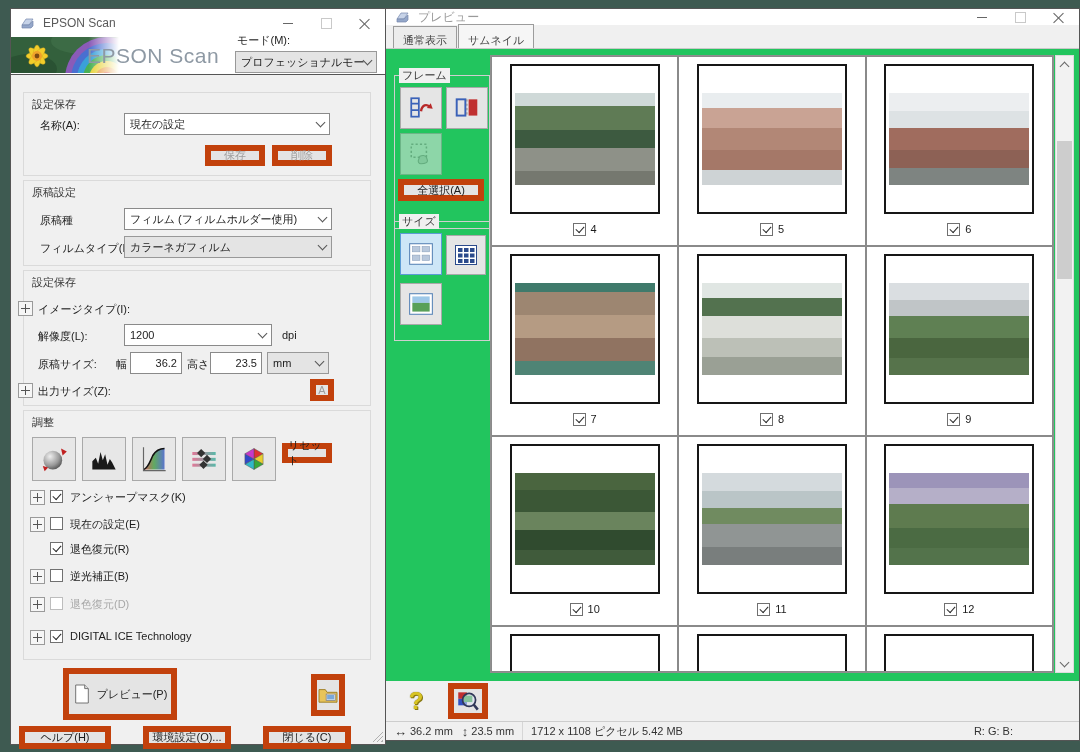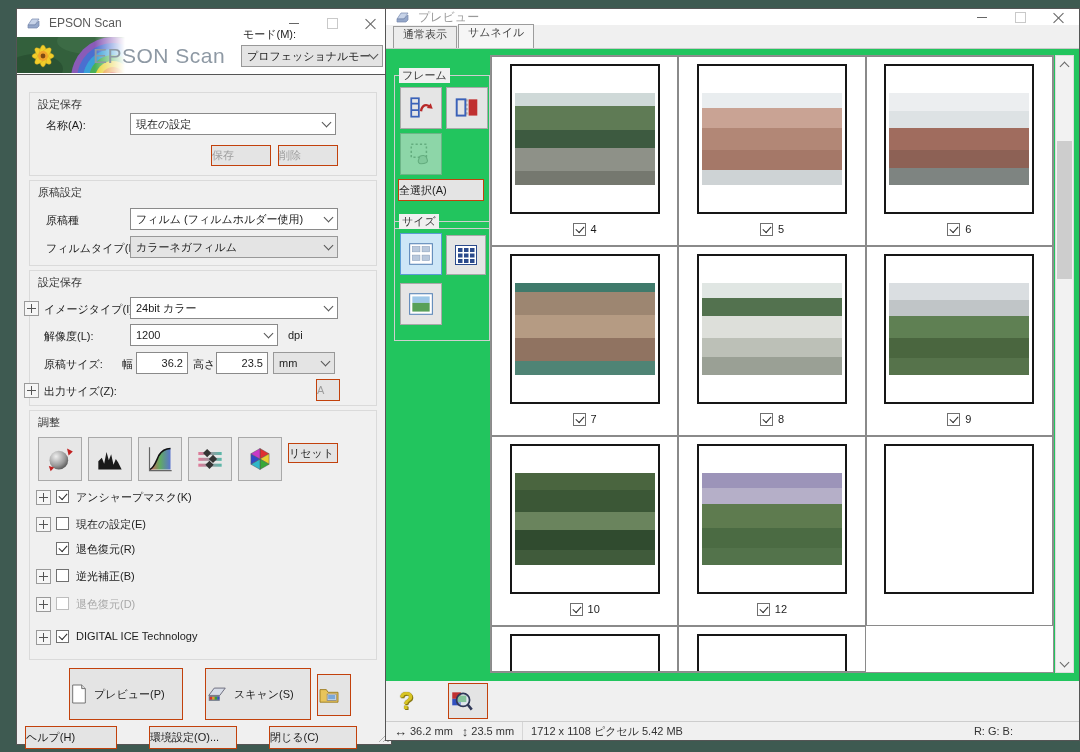--- a/index.html
+++ b/index.html
@@ -19,22 +19,22 @@
   .g-close::before{transform:rotate(45deg)}.g-close::after{transform:rotate(-45deg)}
   
   .combo{display:flex;align-items:center;background:#fff;border:1px solid #8a8a8a;height:22px;
          padding:0 5px;box-sizing:border-box;position:absolute}
   .combo.grey{background:#e4e4e4;border-color:#989898}
   .combo .ctext{white-space:nowrap;overflow:hidden}
   .chev{width:6px;height:6px;border-right:1.4px solid #555;border-bottom:1.4px solid #555;
         transform:rotate(45deg);margin-left:auto;margin-top:-3px;flex:none}
   .tin{position:absolute;background:#fff;border:1px solid #8a8a8a;height:22px;box-sizing:border-box;
        display:flex;align-items:center;justify-content:flex-end;padding:0 4px}
-  .btn{position:absolute;background:#e4e4e4;border:1px solid #c2410c;display:flex;align-items:center;
-       justify-content:flex-start;box-sizing:border-box;gap:6px}
+  .btn{position:absolute;background:#e4e4e4;border:6px solid #c2410c;display:flex;align-items:center;
+       justify-content:center;box-sizing:border-box;gap:6px}
   .btn.dis{color:#9d9d9d}
   .lbl{position:absolute;white-space:nowrap}
   
   .grp{position:absolute;left:12px;right:14px;border:1px solid #dadada;box-sizing:border-box}
   .grp-title{position:absolute;left:8px;top:4px;color:#333}
   
   .plus{position:absolute;width:13px;height:13px;border:1px solid #9a9a9a;background:#f6f6f6}
   .plus::before,.plus::after{content:"";position:absolute;background:#555}
   .plus::before{left:2px;top:6px;width:9px;height:1px}
   .plus::after{left:6px;top:2px;width:1px;height:9px}
@@ -49,21 +49,21 @@
   .adj-row .plus{position:absolute;left:0;top:1px}
   .adj-row .cb{position:absolute;left:20px;top:1px}
   .adj-row .adj-label{position:absolute;left:40px;top:1px}
   .adj-row.disabled .adj-label{color:#a8a8a8}
   
   .tool{position:absolute;width:42px;height:42px;background:#e7e7e7;border:1px solid #a9a9a9;
         display:flex;align-items:center;justify-content:center}
   
   .prev-body{display:flex;flex-direction:column;height:100%}
   .tabs{height:23px;background:#f0f0f0;display:flex;align-items:flex-end;padding-left:7px;gap:1px}
-  .tab{height:21px;padding:0 9px;display:flex;align-items:flex-start;border:1px solid #9c9c9c;
+  .tab{height:21px;padding:0 9px;display:flex;align-items:flex-end;border:1px solid #9c9c9c;
        background:#ececec;border-bottom:none;color:#444}
   .tab.active{background:#f6f6f6;height:23px;position:relative;z-index:2}
   .pcontent{position:relative;flex:1;background:#22c55e;border-top:1px solid #c9c9c9}
   .sgrp{position:absolute;border:1px solid #cfcfcf}
   .sgrp-label{position:absolute;top:-8px;left:4px;background:#f0f0f0;padding:0 3px;color:#333}
   .sbtn{position:absolute;width:42px;height:42px;background:#e5e5e5;border:1px solid #a9a9a9;
         display:flex;align-items:center;justify-content:center;box-sizing:border-box}
   .sbtn.sel{background:#cde6f7;border-color:#5b9bd5}
   .sbtn.dis{opacity:.55}
   .thumb-grid{position:absolute;left:104px;top:6px;width:564px;height:618px;background:#fff;
@@ -92,21 +92,21 @@
   .logo-text{position:absolute;left:76px;top:7px;font-size:21px;color:#8e99a4;letter-spacing:.5px}
   .mode-block{position:absolute;top:-14px;right:8px;width:142px}
   .helpmark{font-size:24px;font-weight:bold;color:#d8c422;text-shadow:0 0 1px #6a5e10, 1px 1px 0 #8a7a14}
   svg{display:block}
 </style>
 </head>
 <body>
 
 <div class="desktop">
 
-  <section class="win" style="left:16px;top:8px;width:376px;height:737px">
+  <section class="win" style="left:10px;top:8px;width:376px;height:737px">
     <div class="titlebar">
       <span>
         <svg width="16" height="13" viewBox="0 0 16 13">
             <path d="M2 8 L6 2 H13 L9 8 Z" fill="#c7d3e8" stroke="#7588ad" stroke-width=".7"></path>
             <path d="M2 8 H9 L13 4 V9 L11 11 H2 Z" fill="#94a7c9" stroke="#7588ad" stroke-width=".7"></path>
           </svg>
       </span>
       <span class="tb-title">EPSON Scan</span>
       <span class="win-controls">
         <span class="wc">
@@ -146,21 +146,21 @@
             <circle cx="26" cy="19" r="2.4" fill="#7e4a12"></circle>
           <linearGradient id="bfade" x1="0" x2="1" y1="0" y2="0">
             <stop offset="0.72" stop-color="#fff" stop-opacity="0"></stop>
               <stop offset="1" stop-color="#fff"></stop>
           </linearGradient>
           <rect width="108" height="36" fill="url(#bfade)"></rect>
         </svg>
       </span>
       <span class="logo-text">EPSON Scan</span>
       <div class="mode-block">
-        <div style="margin:4px 0 3px 2px">モード(M):</div>
+        <div style="margin:10px 0 3px 2px">モード(M):</div>
         <div class="combo grey" style="position:relative;width:142px">
           <span class="ctext">プロフェッショナルモード</span>
             <span class="chev"></span>
         </div>
       </div>
     </div>
 
     <div style="position:absolute;left:0;right:0;top:65px;bottom:0">
 
       <div class="grp" style="top:18px;height:84px">
@@ -189,24 +189,20 @@
         <div class="combo grey" style="left:100px;top:55px;width:208px">
           <span class="ctext">カラーネガフィルム</span>
             <span class="chev"></span>
         </div>
       </div>
 
       <div class="grp" style="top:196px;height:136px">
         <span class="grp-title">設定保存</span>
         <span class="plus" style="left:-6px;top:30px"></span>
         <span class="lbl" style="left:14px;top:31px">イメージタイプ(I):</span>
-        <div class="combo" style="left:100px;top:26px;width:208px">
-          <span class="ctext">24bit カラー</span>
-            <span class="chev"></span>
-        </div>
         <span class="lbl" style="left:14px;top:58px">解像度(L):</span>
         <div class="combo" style="left:100px;top:53px;width:148px">
           <span class="ctext">1200</span>
             <span class="chev"></span>
         </div>
         <span class="lbl" style="left:258px;top:58px">dpi</span>
         <span class="lbl" style="left:14px;top:86px">原稿サイズ:</span>
         <span class="lbl" style="left:92px;top:86px">幅</span>
         <div class="tin" style="left:106px;top:81px;width:52px">
             <span>36.2</span>
@@ -333,33 +329,20 @@
       </div>
 
       <div class="btn" style="left:52px;top:594px;width:114px;height:52px">
         <span>
           <svg width="18" height="22" viewBox="0 0 20 24">
               <path d="M3 2 H13 L17 6 V22 H3 Z" fill="#fff" stroke="#666"></path>
               <path d="M13 2 V6 H17" fill="#ddd" stroke="#666"></path>
             </svg>
         </span>
         <span>プレビュー(P)</span>
-      </div>
-      <div class="btn" style="left:188px;top:594px;width:106px;height:52px">
-        <span>
-          <svg width="22" height="19" viewBox="0 0 24 20">
-              <path d="M3 11 L9 3 H21 L15 11 Z" fill="#d8dde8" stroke="#667"></path>
-              <rect x="3" y="11" width="12" height="6" fill="#78808f"></rect>
-              <rect x="4" y="12.5" width="2.5" height="3" fill="#d03030"></rect>
-              <rect x="6.8" y="12.5" width="2.5" height="3" fill="#e8a020"></rect>
-              <rect x="9.6" y="12.5" width="2.5" height="3" fill="#38a038"></rect>
-              <rect x="12.4" y="12.5" width="2.2" height="3" fill="#3050c0"></rect>
-            </svg>
-        </span>
-        <span>スキャン(S)</span>
       </div>
       <div class="btn" style="left:300px;top:600px;width:34px;height:42px">
         <span>
           <svg width="22" height="18" viewBox="0 0 24 20">
               <path d="M2 4 h7 l2 3 h11 v11 H2 Z" fill="#e8c45a" stroke="#9a7a20"></path>
               <rect x="10" y="9" width="10" height="7" fill="#fff" stroke="#888"></rect>
               <rect x="11" y="10" width="8" height="5" fill="#7aa8d8"></rect>
             </svg>
         </span>
       </div>
@@ -552,20 +535,31 @@
     </div>
     <div class="cap">
       <span class="cb checked">
                   <span class="tick"></span>
                 </span>
       <span class="num">10</span>
     </div>
   </div>
             <div class="cell">
     <div class="slide">
+      <div class="photo" style="background: linear-gradient(rgb(212, 218, 221) 0%, rgb(212, 218, 221) 20%, rgb(186, 197, 199) 20%, rgb(186, 197, 199) 38%, rgb(112, 139, 96) 38%, rgb(112, 139, 96) 55%, rgb(144, 149, 148) 55%, rgb(144, 149, 148) 80%, rgb(121, 126, 125) 80%, rgb(121, 126, 125) 100%);"></div>
+    </div>
+    <div class="cap">
+      <span class="cb checked">
+                  <span class="tick"></span>
+                </span>
+      <span class="num">11</span>
+    </div>
+  </div>
+            <div class="cell">
+    <div class="slide">
       <div class="photo" style="background: linear-gradient(rgb(156, 148, 185) 0%, rgb(156, 148, 185) 16%, rgb(181, 175, 200) 16%, rgb(181, 175, 200) 34%, rgb(94, 123, 79) 34%, rgb(94, 123, 79) 60%, rgb(75, 107, 67) 60%, rgb(75, 107, 67) 82%, rgb(83, 115, 75) 82%, rgb(83, 115, 75) 100%);"></div>
     </div>
     <div class="cap">
       <span class="cb checked">
                   <span class="tick"></span>
                 </span>
       <span class="num">12</span>
     </div>
   </div>
             <div class="cell">

